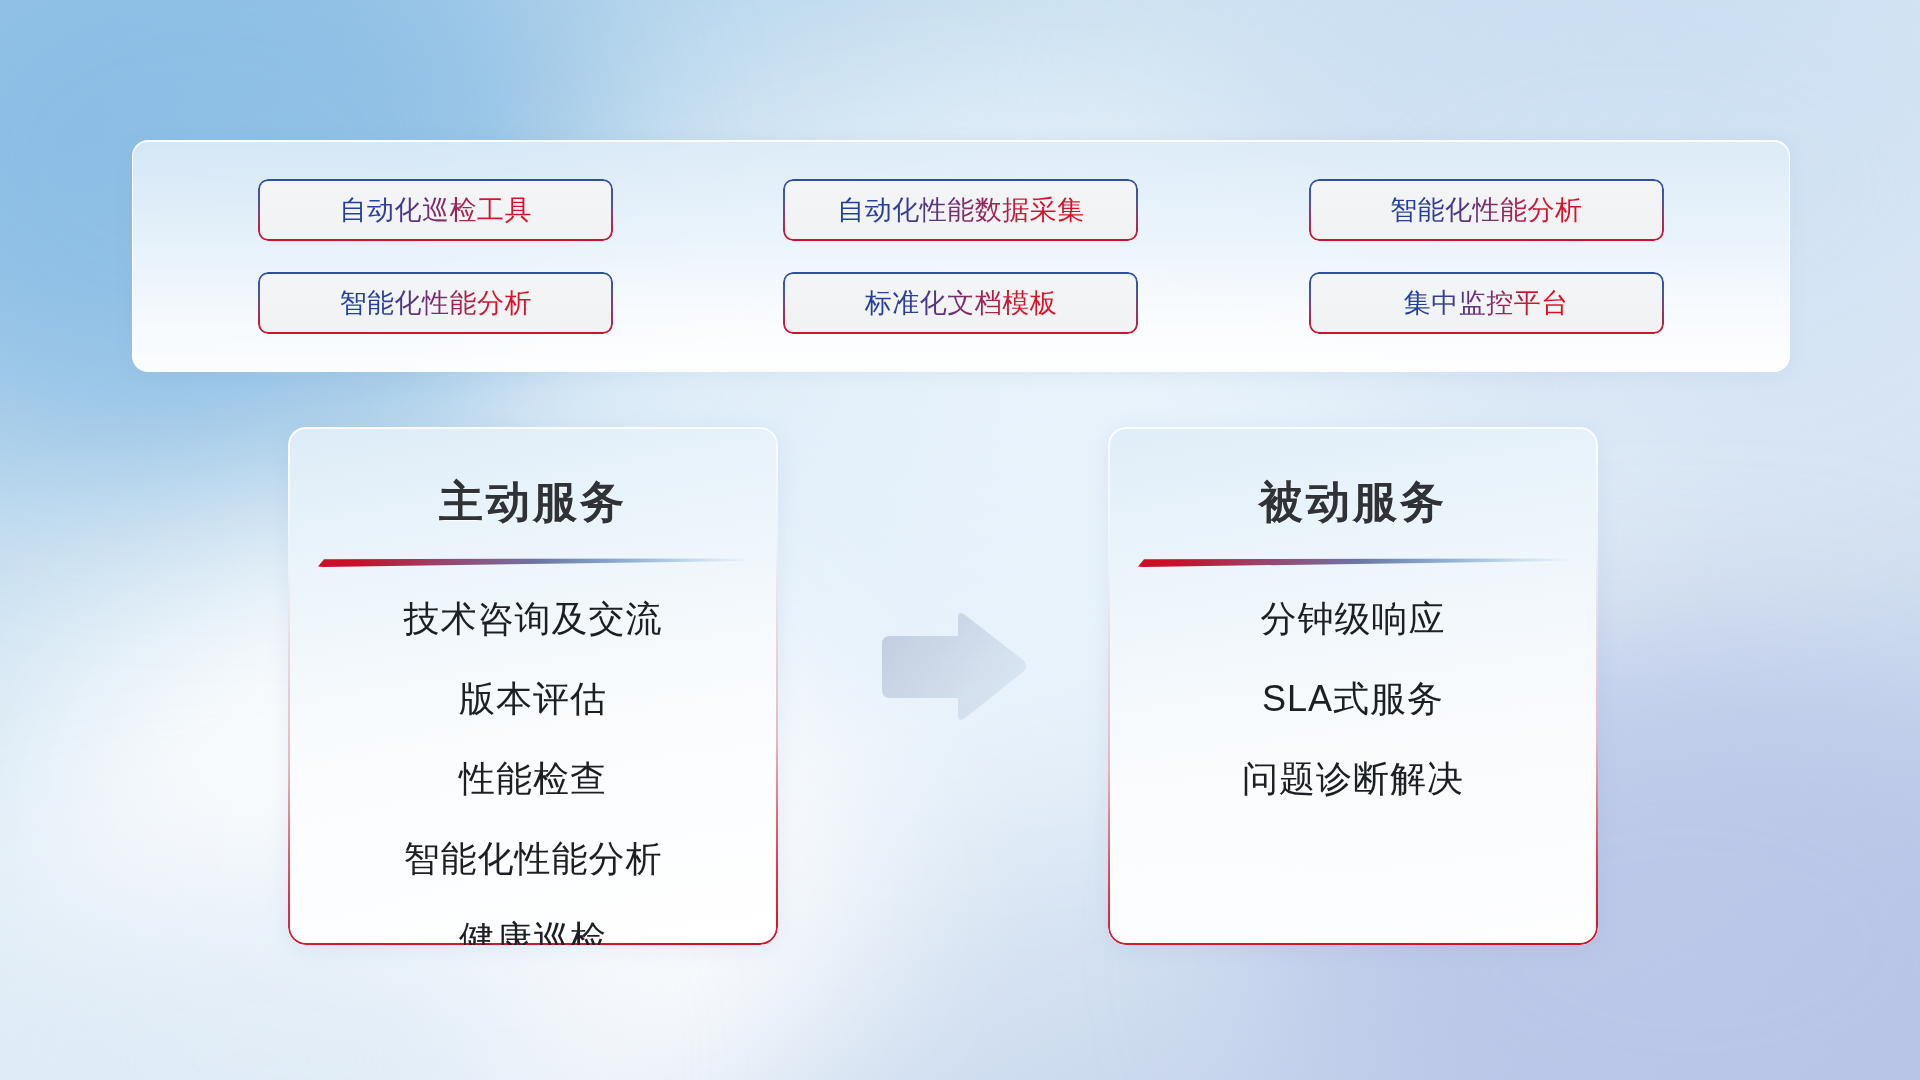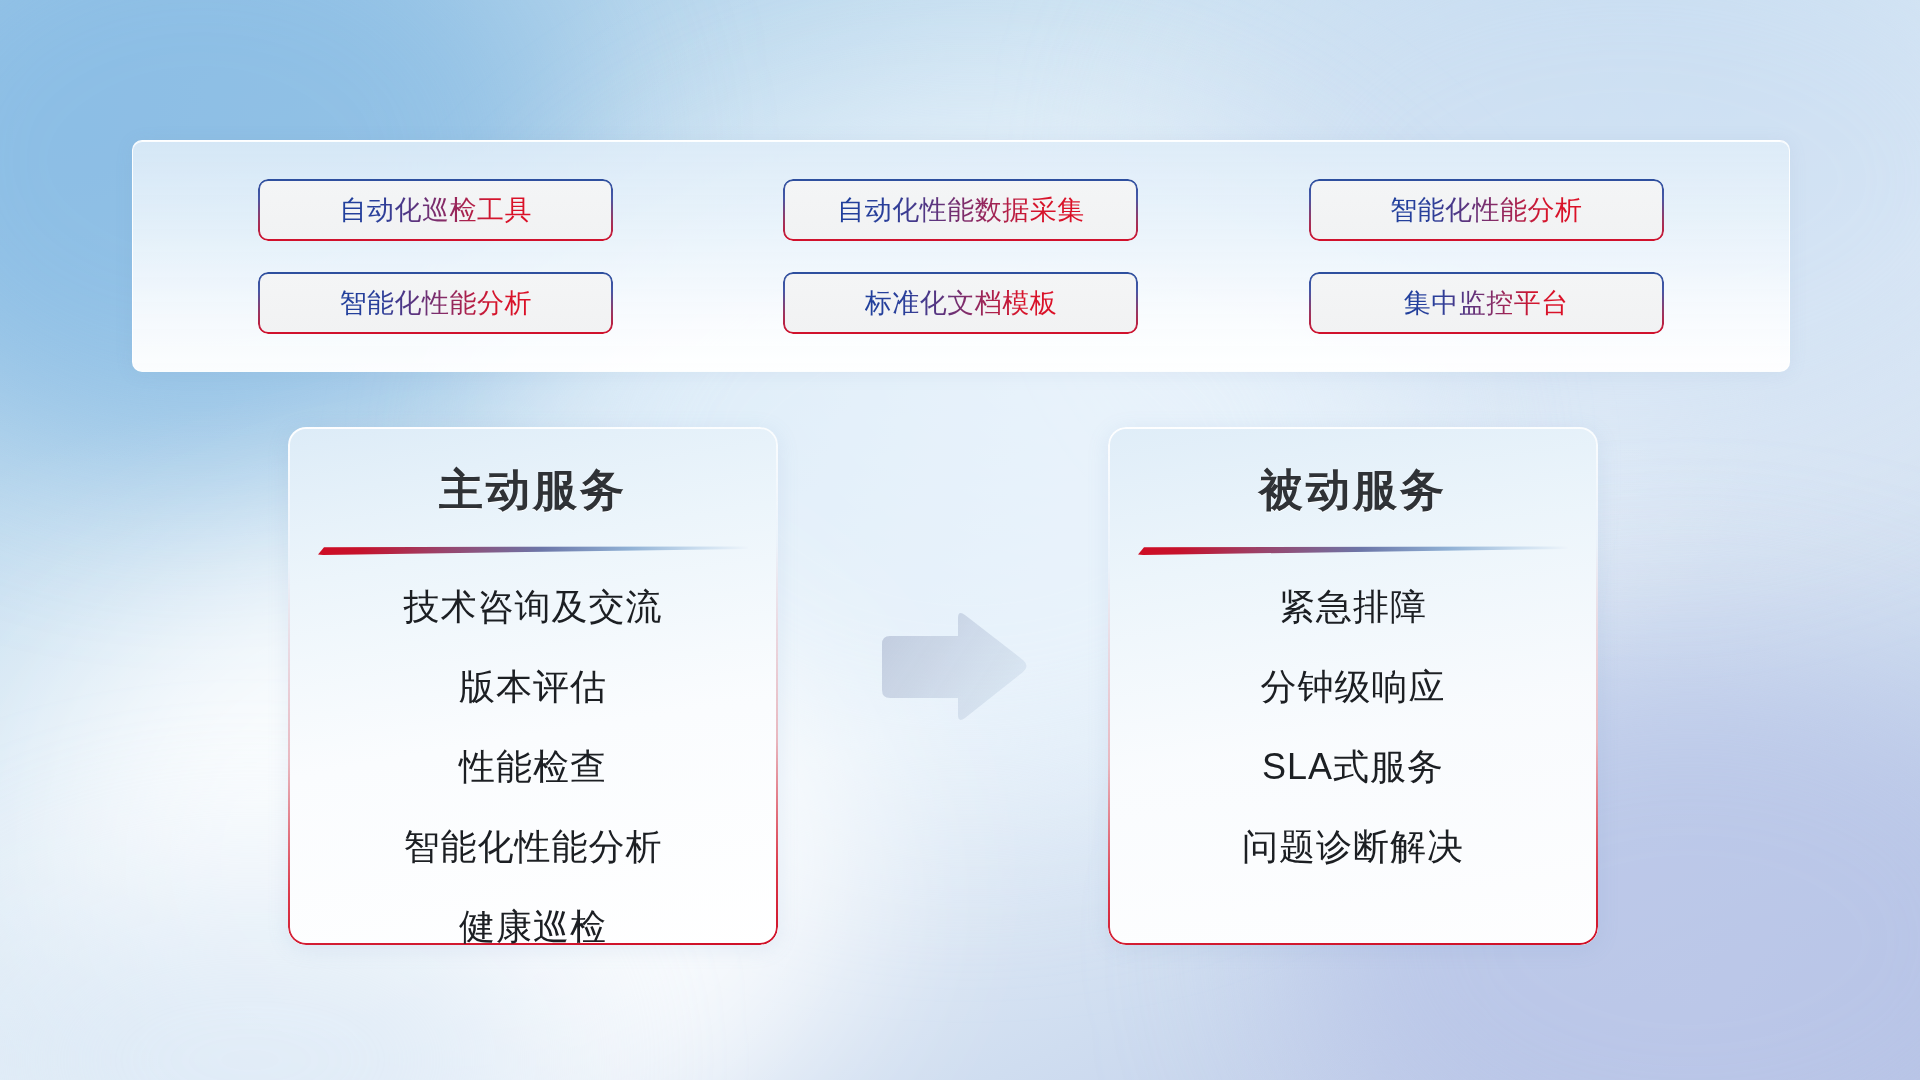--- a/index.html
+++ b/index.html
@@ -39,21 +39,21 @@
   .blob-e { left: 520px;  top: 120px;   width: 900px; height: 700px; background: rgba(230,242,251,0.60); }
   .blob-f { left: -60px;  top: 880px;   width: 620px; height: 360px; background: rgba(206,224,242,0.55); }
 
   
   #top-panel {
     position: absolute;
     left: 132px;
     top: 140px;
     width: 1658px;
     height: 232px;
-    border-radius: 10px;
+    border-radius: 16px;
     background: linear-gradient(180deg,
         rgba(222,236,248,0.88) 0%,
         rgba(235,244,251,0.92) 40%,
         rgba(250,252,254,0.95) 78%,
         rgba(255,255,255,0.96) 100%);
     border: 1px solid rgba(255,255,255,0.92);
     box-shadow: 0 2px 18px rgba(120,150,190,0.10), inset 0 1px 0 rgba(255,255,255,0.9);
     box-sizing: border-box;
     display: grid;
     grid-template-columns: repeat(3, 1fr);
@@ -135,21 +135,21 @@
     mask-composite: exclude;
     pointer-events: none;
   }
   #card-proactive { left: 288px; }
   #card-reactive  { left: 1108px; }
 
   .card-title {
     position: relative;
     text-align: center;
     margin: 0;
-    padding-top: 34px;
+    padding-top: 46px;
     font-size: 44px;
     font-weight: 700;
     letter-spacing: 3px;
     color: #2f3236;
     text-shadow: 0 1px 0 rgba(255,255,255,0.85);
   }
 
   .card-divider {
     position: relative;
     margin: 26px auto 0 auto;
@@ -295,20 +295,19 @@
             <stop offset="72%" stop-color="#8fb0d4"></stop>
             <stop offset="88%" stop-color="#c8dcee"></stop>
             <stop offset="100%" stop-color="#eef5fb"></stop>
           </linearGradient>
         </defs>
         <path d="M0,8.6 L6,1.2 L430,0.4 L430,3.0 L5,8.9 Z" fill="url(#divgrad-r)"></path>
       </svg>
     </div>
 
     <ul class="card-list">
-      <li>紧急排障</li>
       <li>分钟级响应</li>
       <li>SLA式服务</li>
       <li>问题诊断解决</li>
     </ul>
   </div>
 
 </div>
 
 </body></html>

